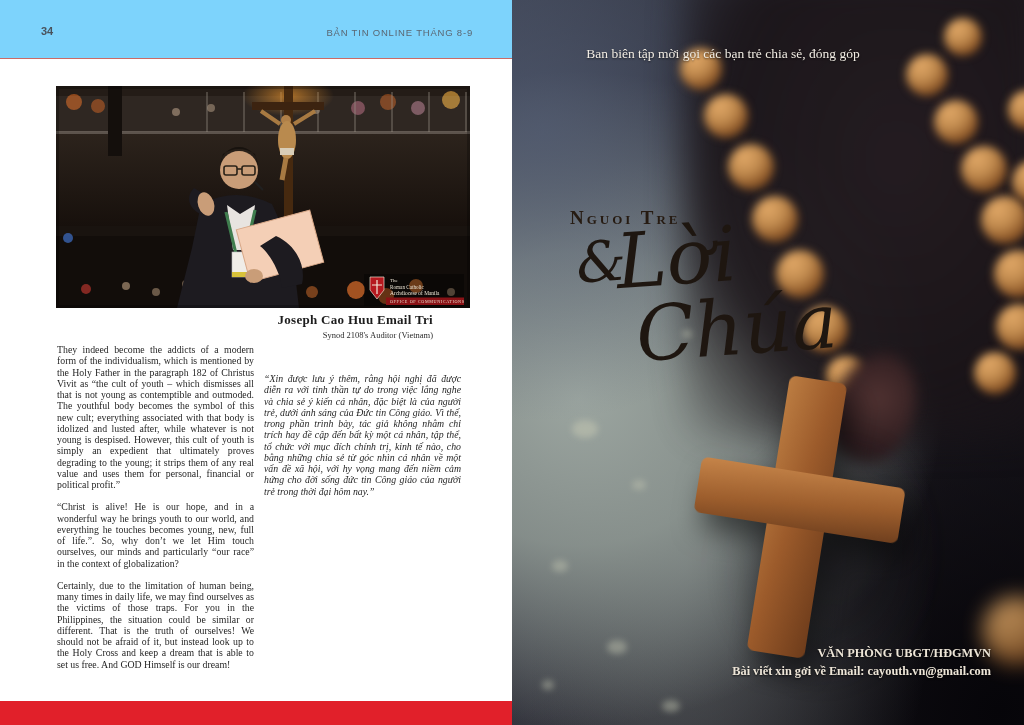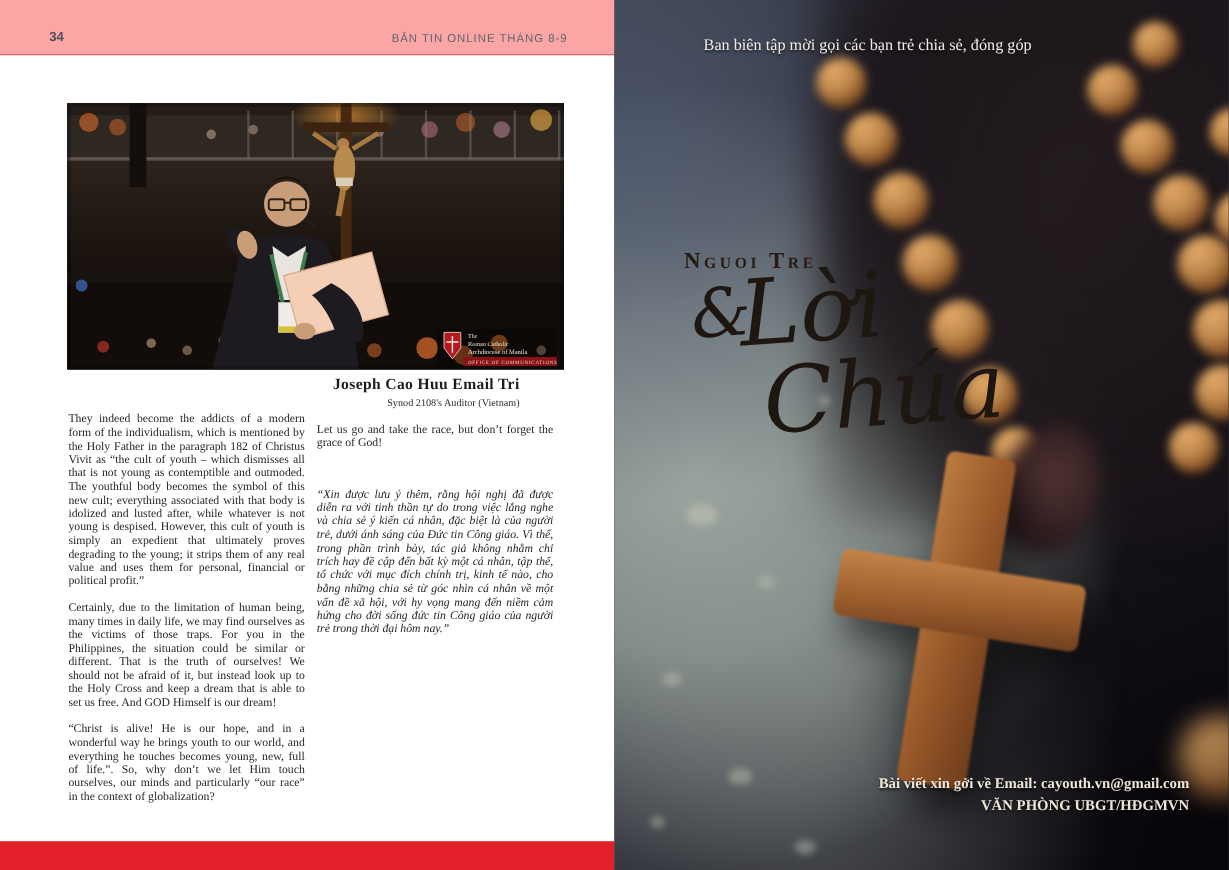--- a/index.html
+++ b/index.html
@@ -5,22 +5,22 @@
   html,body { margin:0; padding:0; background:#444; }
   .spread {
     position:relative; width:1024px; height:725px; overflow:hidden;
     font-family:"Liberation Serif", serif; display:flex;
   }
 
   
   .page-left { position:relative; width:512px; height:725px; background:#ffffff; flex:0 0 512px; }
 
   .lp-header {
-    position:absolute; top:0; left:0; width:512px; height:46px;
-    background:#fca5a5; border-bottom:1.5px solid #cb6a66; box-sizing:border-box;
+    position:absolute; top:0; left:0; width:512px; height:59px;
+    background:#7dd3fc; border-bottom:1.5px solid #cb6a66; box-sizing:border-box;
     font-family:"Liberation Sans", sans-serif;
   }
   .lp-pagenum { position:absolute; left:41px; top:25px; font-size:11px; font-weight:bold; color:#49525c; }
   .lp-title  { position:absolute; right:39px; top:27px; font-size:9.5px; letter-spacing:.8px; color:#5a6672; }
 
   .lp-photo { position:absolute; left:56px; top:86px; width:414px; height:222px; background:#19130f; }
   .lp-photo svg { display:block; }
 
   .lp-caption { position:absolute; right:79px; top:312px; text-align:right; color:#1d1d1d; }
   .lp-caption-name { font-size:13px; font-weight:bold; letter-spacing:.3px; }
@@ -66,21 +66,21 @@
   .rp-cross-shadow { position:absolute; left:205px; top:420px; width:230px; height:280px;
     background:radial-gradient(ellipse at 50% 50%, rgba(8,6,10,.65), rgba(8,6,10,0) 70%);
     filter:blur(12px); transform:rotate(10deg); }
   .rp-cross { position:absolute; left:182px; top:378px; width:206px; height:278px;
     transform:rotate(9deg); filter:blur(.7px) drop-shadow(10px 16px 14px rgba(0,0,0,.5)); }
   .cross-v { position:absolute; left:74px; top:0; width:58px; height:278px; border-radius:7px;
     background:linear-gradient(100deg, #bc7d42 0%, #9c5b2b 45%, #6e3c1b 100%); }
   .cross-h { position:absolute; left:0; top:94px; width:206px; height:56px; border-radius:7px;
     background:linear-gradient(175deg, #c58449 0%, #9d5e2d 55%, #6f3f1e 100%); }
 
-  .rp-invite { position:absolute; top:30px; left:0; width:422px; text-align:center;
+  .rp-invite { position:absolute; top:46px; left:0; width:422px; text-align:center;
     color:#f2ede4; font-size:13.5px; line-height:16.5px; text-shadow:0 1px 2px rgba(0,0,0,.6); }
 
   .rp-title-small { position:absolute; left:58px; top:207px; width:140px; 
     font-variant:small-caps; font-size:19px; letter-spacing:3px; font-weight:700; color:#261b12; }
   .rp-script { position:absolute; font-style:italic; color:#1e1610; font-family:"DejaVu Serif", serif;
     transform:rotate(-4deg); line-height:1; }
   .rp-amp     { left:64px;  top:234px; font-size:56px; }
   .rp-script1 { left:104px; top:220px; font-size:76px; }
   .rp-script2 { left:124px; top:290px; font-size:76px; }
 
@@ -200,27 +200,26 @@
       </svg>
     </div>
 
     <div class="lp-caption">
       <div class="lp-caption-name">Joseph Cao Huu Email Tri</div>
       <div class="lp-caption-role">Synod 2108's Auditor (Vietnam)</div>
     </div>
 
     <div class="col col-l">
       <p>They indeed become the addicts of a modern form of the individualism, which is mentioned by the Holy Father in the paragraph 182 of Christus Vivit as “the cult of youth – which dismisses all that is not young as contemptible and outmoded. The youthful body becomes the symbol of this new cult; everything associated with that body is idolized and lusted after, while whatever is not young is despised. However, this cult of youth is simply an expedient that ultimately proves degrading to the young; it strips them of any real value and uses them for personal, financial or political profit.”</p>
+      <p>“Christ is alive! He is our hope, and in a wonderful way he brings youth to our world, and everything he touches becomes young, new, full of life.”. So, why don’t we let Him touch ourselves, our minds and particularly “our race” in the context of globalization?</p>
       <p>Certainly, due to the limitation of human being, many times in daily life, we may find ourselves as the victims of those traps. For you in the Philippines, the situation could be similar or different. That is the truth of ourselves! We should not be afraid of it, but instead look up to the Holy Cross and keep a dream that is able to set us free. And GOD Himself is our dream!</p>
-      <p>“Christ is alive! He is our hope, and in a wonderful way he brings youth to our world, and everything he touches becomes young, new, full of life.”. So, why don’t we let Him touch ourselves, our minds and particularly “our race” in the context of globalization?</p>
     </div>
 
     <div class="col col-r">
       <p></p>
-      <p>Let us go and take the race, but don’t forget the grace of God!</p>
       <p class="p-italic">“Xin được lưu ý thêm, rằng hội nghị đã được diễn ra với tinh thần tự do trong việc lắng nghe và chia sẻ ý kiến cá nhân, đặc biệt là của người trẻ, dưới ánh sáng của Đức tin Công giáo. Vì thế, trong phần trình bày, tác giả không nhằm chỉ trích hay đề cập đến bất kỳ một cá nhân, tập thể, tổ chức với mục đích chính trị, kinh tế nào, cho bằng những chia sẻ từ góc nhìn cá nhân về một vấn đề xã hội, với hy vọng mang đến niềm cảm hứng cho đời sống đức tin Công giáo của người trẻ trong thời đại hôm nay.”</p>
     </div>
 
     <div class="lp-bottom-bar"></div>
   </div>
 
   <div class="page-right">
 
     <div class="rp-darkband"></div>
 
@@ -262,17 +261,17 @@
     <div class="rp-invite">
       <div>Ban biên tập mời gọi các bạn trẻ chia sẻ, đóng góp</div>
     </div>
 
     <div class="rp-title-small">Nguoi Tre</div>
     <div class="rp-script rp-amp">&amp;</div>
     <div class="rp-script rp-script1">Lời</div>
     <div class="rp-script rp-script2">Chúa</div>
 
     <div class="rp-contact">
+      <div>VĂN PHÒNG UBGT/HĐGMVN</div>
       <div>Bài viết xin gởi về Email: cayouth.vn@gmail.com</div>
-      <div>VĂN PHÒNG UBGT/HĐGMVN</div>
     </div>
   </div>
 </div>
 
 </body></html>

